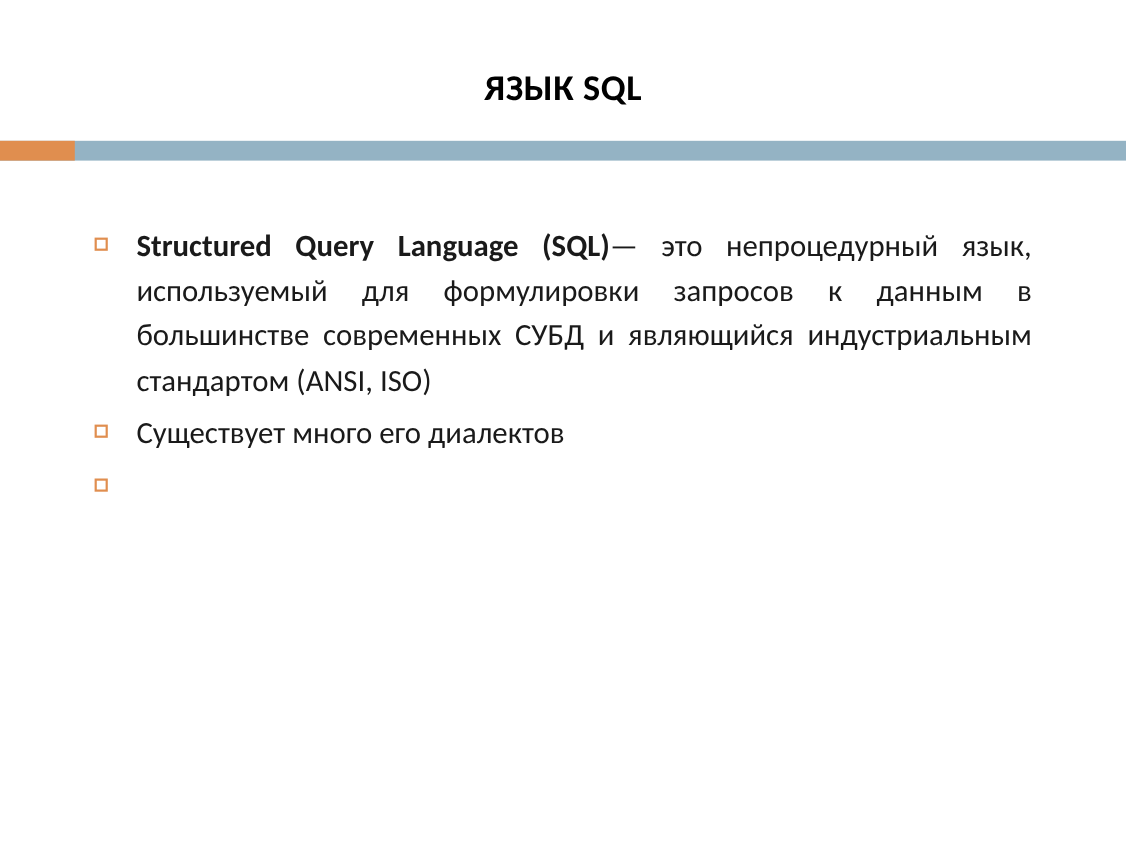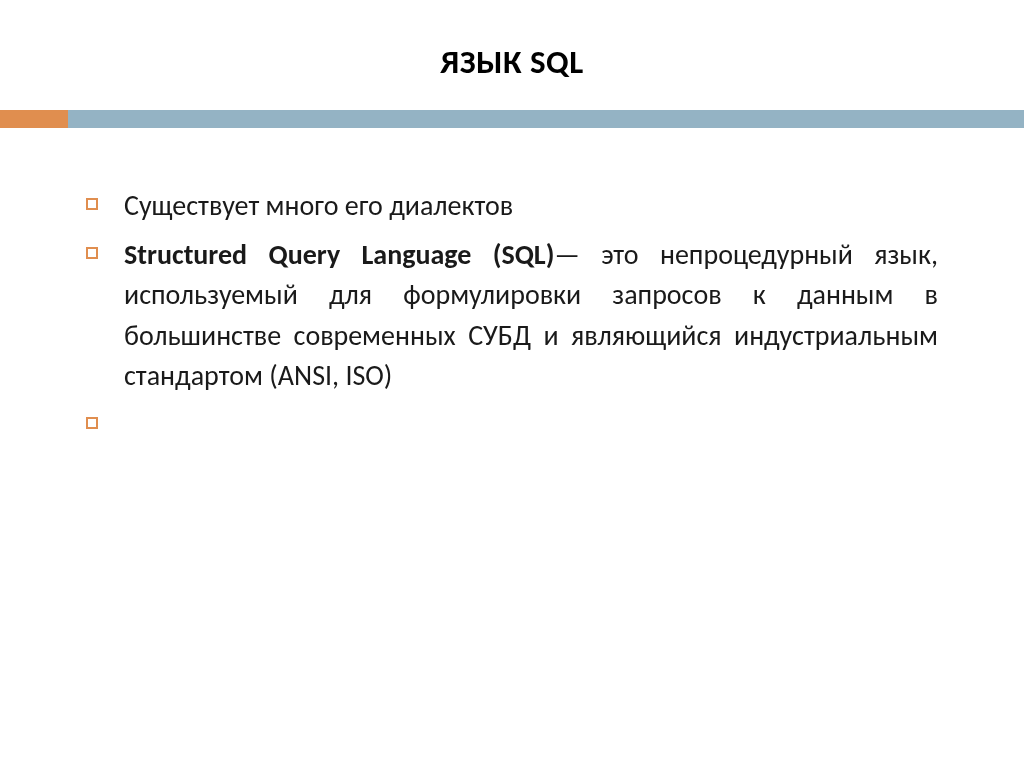--- a/index.html
+++ b/index.html
@@ -17,21 +17,21 @@
     }
     .slide {
       width: 100%;
       height: 100%;
       position: relative;
     }
     .title {
       text-align: center;
       font-size: 33px;
       font-weight: bold;
-      padding-top: 42px;
+      padding-top: 60px;
       padding-bottom: 28px;
       letter-spacing: 0.5px;
     }
     .divider {
       width: 100%;
       height: 18px;
       background: #94b3c4;
       position: relative;
     }
     .divider-accent {
@@ -78,27 +78,27 @@
 
 <div class="slide">
   <h1 class="title">ЯЗЫК SQL</h1>
 
   <div class="divider">
     <div class="divider-accent"></div>
   </div>
 
   <div class="content">
     <ul class="bullet-list">
+      <li class="bullet-item justified">
+        <span class="bullet-marker"></span>
+        <span class="bold">Structured Query Language (SQL)</span><span>— это непроцедурный язык, используемый для формулировки запросов к данным в большинстве современных СУБД и являющийся индустриальным стандартом (ANSI, ISO)</span>
+      </li>
       <li class="bullet-item">
         <span class="bullet-marker"></span>
         <span class="bold"></span><span>Существует много его диалектов</span>
-      </li>
-      <li class="bullet-item justified">
-        <span class="bullet-marker"></span>
-        <span class="bold">Structured Query Language (SQL)</span><span>— это непроцедурный язык, используемый для формулировки запросов к данным в большинстве современных СУБД и являющийся индустриальным стандартом (ANSI, ISO)</span>
       </li>
       <li class="bullet-item">
         <span class="bullet-marker"></span>
         <span class="bold"></span>
       </li>
     </ul>
   </div>
 </div>
 
 </body></html>

